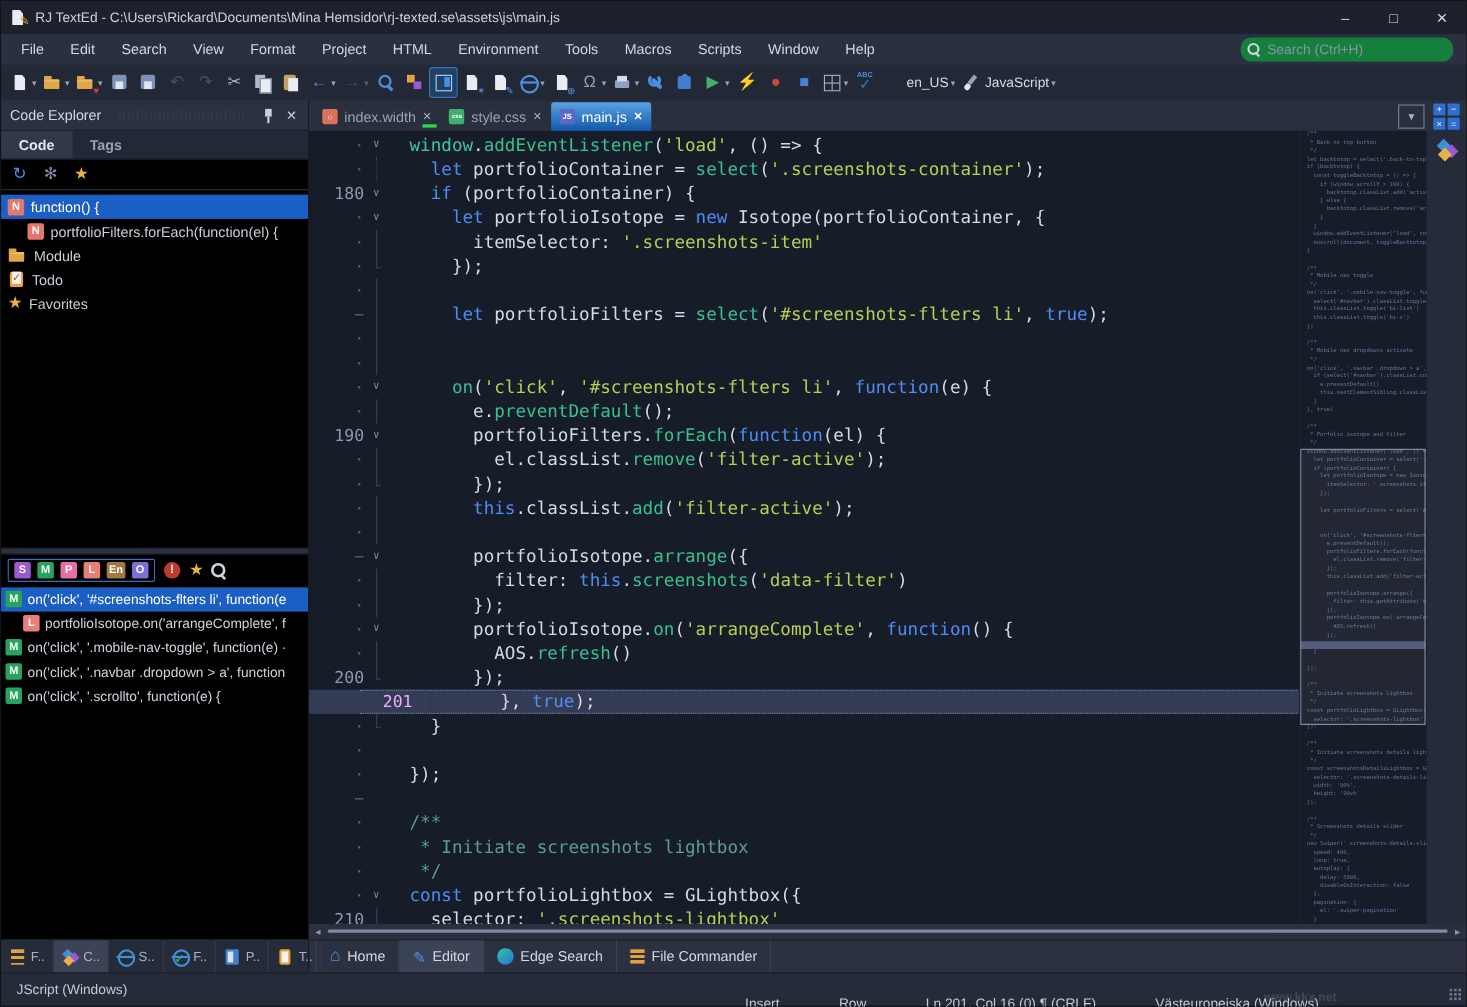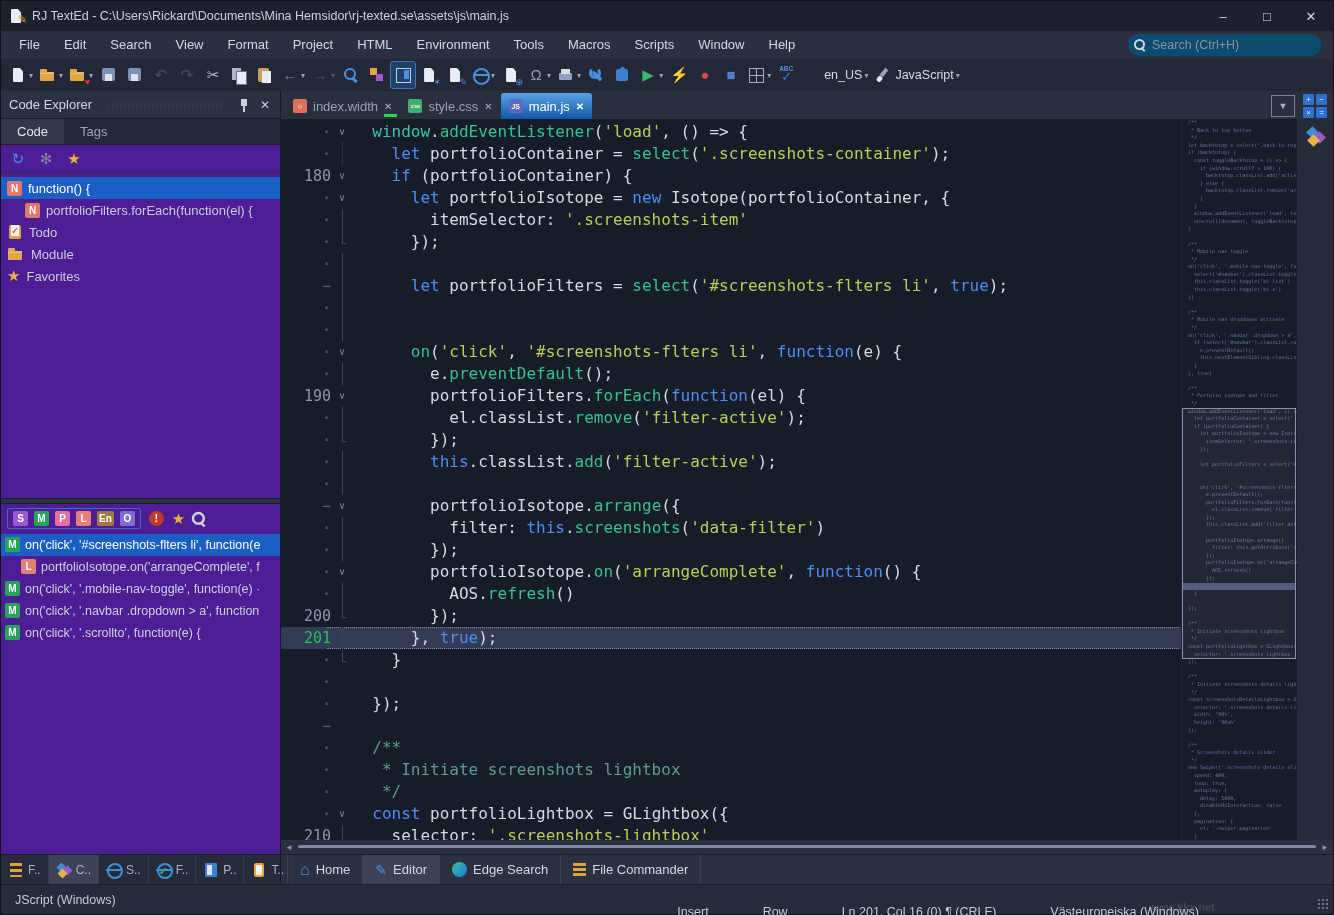--- a/index.html
+++ b/index.html
@@ -12,21 +12,21 @@
   .app-icon { width:16px; height:16px; position:relative; margin-right:7px; }
   .app-icon::before { content:''; position:absolute; left:2px; top:1px; width:10px; height:14px; background:#e9edf3; border-radius:1px; clip-path:polygon(0 0,70% 0,100% 25%,100% 100%,0 100%); }
   .app-icon::after { content:'✎'; position:absolute; right:-2px; bottom:-2px; color:#e8a33d; font-size:11px; }
   .title-text { color:#cdd2dd; font-size:12.5px; }
   .win-btns { margin-left:auto; display:flex; height:30px; }
   .win-btn { width:44px; height:30px; display:flex; align-items:center; justify-content:center; color:#d5dae4; font-size:13px; }
 
   
   .menubar { height:28px; background:#2b3040; display:flex; align-items:center; padding:0 6px; flex:none; }
   .menu-item { padding:0 12px; line-height:28px; color:#d3d8e2; }
-  .menu-search { margin-left:auto; margin-right:6px; width:193px; height:22px; background:#0c4a6e; border-radius:10px; display:flex; align-items:center; padding:0 6px; }
+  .menu-search { margin-left:auto; margin-right:6px; width:193px; height:22px; background:#15803d; border-radius:10px; display:flex; align-items:center; padding:0 6px; }
   .mag { width:12px; height:12px; position:relative; flex:none; margin-right:6px; }
   .mag::before { content:''; position:absolute; left:0; top:0; width:7px; height:7px; border:2px solid #cfd5e0; border-radius:50%; }
   .mag::after { content:''; position:absolute; left:8px; top:8px; width:2px; height:5px; background:#cfd5e0; transform:rotate(-45deg); }
   .menu-search input { background:transparent; border:none; outline:none; color:#c5cbd8; font-size:12.5px; width:130px; font-family:"Liberation Sans", sans-serif; }
   .menu-search input::placeholder { color:#8a93a6; }
 
   
   .toolbar { height:32px; background:#232836; display:flex; align-items:center; padding:0 6px; gap:2px; flex:none; }
   .tbtn { height:26px; min-width:24px; display:flex; align-items:center; justify-content:center; padding:0 2px; border-radius:2px; position:relative; }
   .tbtn.active { background:#1f4168; outline:1px solid #3f74b8; }
@@ -70,23 +70,23 @@
   .panel-hdr { height:28px; background:#2b3140; display:flex; align-items:center; padding:0 8px; border-bottom:1px solid #1a1e29; }
   .panel-hdr .ph-title { color:#d3d8e2; margin-right:8px; }
   .ph-tex { flex:1; height:10px; background:repeating-linear-gradient(90deg,#353b4c 0 2px,transparent 2px 4px); opacity:.5; margin:0 8px; }
   .pin { width:12px; height:14px; position:relative; margin:0 8px; }
   .pin::before { content:''; position:absolute; left:3px; top:1px; width:6px; height:7px; background:#c9ced9; }
   .pin::after { content:''; position:absolute; left:5.5px; top:8px; width:1.5px; height:6px; background:#c9ced9; }
   .ph-close { color:#c9ced9; font-size:12px; padding:0 2px; }
 
   
   .main { flex:1; display:flex; min-height:0; }
-  .left-panel { width:280px; background:#4c1d95; border-right:1px solid #161a24; display:flex; flex-direction:column; flex:none; }
+  .left-panel { width:280px; background:#000000; border-right:1px solid #161a24; display:flex; flex-direction:column; flex:none; }
   .lp-tabs { height:26px; display:flex; background:#232836; border-bottom:1px solid #1a1e29; }
-  .lp-tab { padding:0 16px; line-height:25px; color:#9aa3b5; }
+  .lp-tab { padding:0 16px; line-height:25px; color:#9aa3b5;font-weight:bold; }
   .lp-tab.active { background:#323849; color:#e4e8f0; }
   .lp-tools { height:28px; display:flex; align-items:center; gap:10px; padding:0 8px; border-bottom:1px solid #2c3242; }
   .tree { padding-top:4px; }
   .tree-row { height:22px; display:flex; align-items:center; padding-left:6px; white-space:nowrap; overflow:hidden; }
   .tree-row.selected { background:#1b5fc4; color:#fff; }
   .tree-row .lbl { margin-left:6px; font-size:13px; }
   .badge { min-width:15px; height:15px; border-radius:2px; color:#fff; font-size:10px; font-weight:bold; display:flex; align-items:center; justify-content:center; padding:0 2px; flex:none; }
   .ic-tree-n { background:#e2776d; }
   .ic-todo { position:relative; width:16px; height:16px; }
   .ic-todo::before { content:''; position:absolute; left:2px; top:1px; width:12px; height:14px; background:#e8a33d; border-radius:2px; }
@@ -116,21 +116,21 @@
   .tabbar-right { position:absolute; right:6px; top:3px; display:flex; gap:8px; align-items:center; }
   .dd-box { width:24px; height:22px; border:1px solid #7a8196; display:flex; align-items:center; justify-content:center; color:#aab2c4; font-size:9px; }
   .grid4 { display:grid; grid-template-columns:11px 11px; grid-template-rows:11px 11px; gap:2px; }
   .grid4 span { background:#2e6fd0; color:#fff; font-size:8px; line-height:11px; text-align:center; border-radius:1px; }
 
   .editor-body { flex:1; display:flex; min-height:0; }
   .code-area { flex:1; overflow:hidden; font-family:"DejaVu Sans Mono", monospace; font-size:16px; line-height:22px; padding-top:2px; }
   .code-line { height:22px; display:flex; white-space:pre; position:relative; }
   .gut { width:50px; text-align:right; color:#566078; flex:none; font-size:15px; }
   .gut.num { color:#8d97ad; }
-  .gut.cur { color:#22c55e; }
+  .gut.cur { color:#f0abfc;margin-left:44px; }
   .fold { width:22px; flex:none; position:relative; color:#7c87a2; font-size:10px; text-align:center; line-height:22px; }
   .fold.l::before, .fold.g::before, .fold.e::before { content:''; position:absolute; left:11px; top:0; bottom:0; border-left:1px solid #3a4260; }
   .fold.g::before { border-left-style:dotted; }
   .fold.e::before { bottom:9px; }
   .fold.e::after { content:''; position:absolute; left:11px; bottom:9px; width:4px; border-bottom:1px solid #3a4260; }
   .txt { flex:1; }
   .code-line.current { background:#343b54; }
   .code-line.current::before { content:''; position:absolute; left:46px; right:2px; top:0; bottom:0; border-top:1px dotted #7b84a8; border-bottom:1px dotted #7b84a8; }
   .tk-d { color:#d5dae4; } .tk-k { color:#4e8df6; } .tk-m { color:#36c28e; }
   .tk-t { color:#41c4ae; } .tk-s { color:#b8cf55; } .tk-c { color:#5d9c8e; }
@@ -360,26 +360,26 @@
       <div class="tree" id="explorer-tree">
           <div class="tree-row selected" style="padding-left: 6px;">
             <span class="badge ic-tree-n">N</span>
             <span class="lbl">function() {</span>
           </div>
           <div class="tree-row" style="padding-left: 24px;">
             <span class="badge ic-tree-n">N</span>
             <span class="lbl">portfolioFilters.forEach(function(el) {</span>
           </div>
           <div class="tree-row" style="padding-left: 6px;">
+            <span class="ic ic-tree-folder"></span>
+            <span class="lbl">Module</span>
+          </div>
+          <div class="tree-row" style="padding-left: 6px;">
             <span class="ic-todo"></span>
             <span class="lbl">Todo</span>
-          </div>
-          <div class="tree-row" style="padding-left: 6px;">
-            <span class="ic ic-tree-folder"></span>
-            <span class="lbl">Module</span>
           </div>
           <div class="tree-row" style="padding-left: 6px;">
             <span class="star">★</span>
             <span class="lbl">Favorites</span>
           </div>
         </div>
       <div class="lp-rest"></div>
       <div class="lp-splitter"></div>
       <div class="filter-row" id="filter-row">
           <span class="badge-group">

